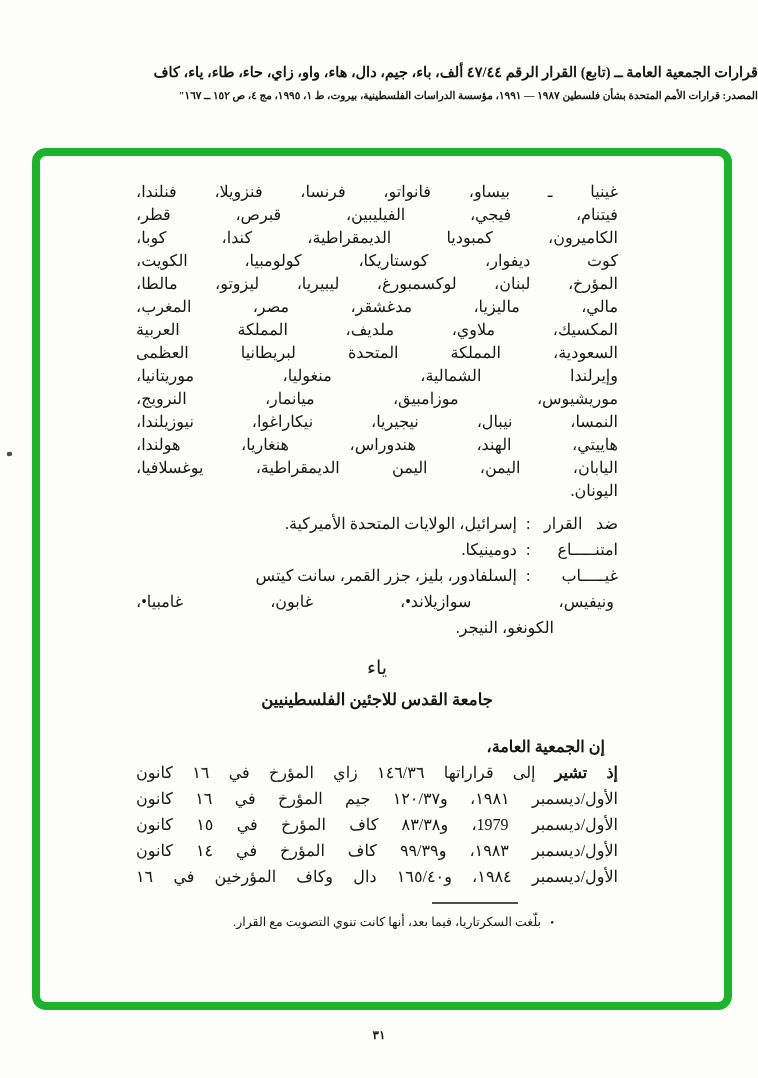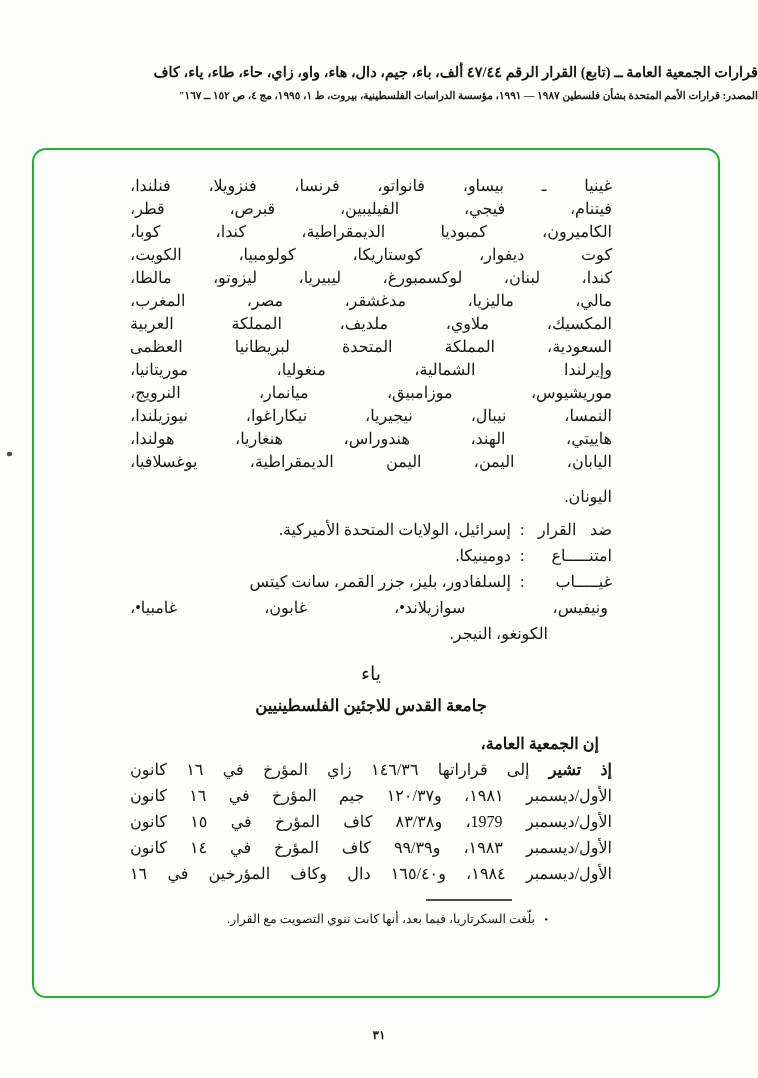--- a/index.html
+++ b/index.html
@@ -21,47 +21,47 @@
     letter-spacing: 0px;
   }
   .header-source {
     font-size: 10.5px; font-weight: bold; margin-top: 8px; white-space: nowrap;
   }
 
   
   .green-box {
     position: absolute; left: 32px; top: 148px;
     width: 684px; height: 846px;
-    border: 2px solid #c2410c; border-radius: 14px;
+    border: 8px solid #c2410c; border-radius: 14px;
     background: transparent;
   }
   .box-content { padding: 24px 106px 0 96px; font-size: 16px; }
 
   .favor-lines div { line-height: 23px; }
   .jline { text-align: justify; text-align-last: justify; }
-  .favor-lines div:last-child { text-align: right; text-align-last: right; margin-top: 12px; }
+  .favor-lines div:last-child { text-align: right; text-align-last: right; }
 
   .vote-block { margin-top: 9px; }
   .vote-row { display: flex; line-height: 26px; }
   .vote-label {
     flex: 0 0 92px; text-align: justify; text-align-last: justify;
     white-space: nowrap;
   }
   .vote-text { margin-right: 9px; }
 
   .absent-cont div { line-height: 26px; }
   .absent-cont div:nth-of-type(1) {
     margin-right: 4px; text-align: justify; text-align-last: justify;
   }
   .absent-cont div:nth-of-type(2) { margin-right: 64px; text-align: right; }
 
   .section-letter { text-align: center; margin-top: 16px; font-size: 19px; line-height: 22px; }
   .section-title  { text-align: center; margin-top: 9px; font-weight: bold; font-size: 16.5px; line-height: 24px; }
 
-  .preamble-opening { margin-top: 13px; margin-right: 13px; font-weight: bold; line-height: 26px; }
+  .preamble-opening { margin-top: 22px; margin-right: 13px; font-weight: bold; line-height: 26px; }
   .recital div { line-height: 26px; }
   .recital .lead { font-weight: bold; }
 
   
   .footnote { margin-top: 12px; padding-right: 64px; }
   .footnote-rule { width: 86px; height: 2px; background: #4d4d4d; margin-right: 36px; margin-bottom: 9px; }
   .footnote-line { font-size: 12.5px; line-height: 18px; }
   .footnote-marker { font-size: 11px; margin-left: 6px; }
 
   
@@ -92,21 +92,21 @@
       <div class="favor-lines">
 
           <div class="jline">غينيا ـ بيساو، فانواتو، فرنسا، فنزويلا، فنلندا،</div>
 
           <div class="jline">فيتنام، فيجي، الفيليبين، قبرص، قطر،</div>
 
           <div class="jline">الكاميرون، كمبوديا الديمقراطية، كندا، كوبا،</div>
 
           <div class="jline">كوت ديفوار، كوستاريكا، كولومبيا، الكويت،</div>
 
-          <div class="jline">كندا، لبنان، لوكسمبورغ، ليبيريا، ليزوتو، مالطا،</div>
+          <div class="jline">المؤرخ، لبنان، لوكسمبورغ، ليبيريا، ليزوتو، مالطا،</div>
 
           <div class="jline">مالي، ماليزيا، مدغشقر، مصر، المغرب،</div>
 
           <div class="jline">المكسيك، ملاوي، ملديف، المملكة العربية</div>
 
           <div class="jline">السعودية، المملكة المتحدة لبريطانيا العظمى</div>
 
           <div class="jline">وإيرلندا الشمالية، منغوليا، موريتانيا،</div>
 
           <div class="jline">موريشيوس، موزامبيق، ميانمار، النرويج،</div>

